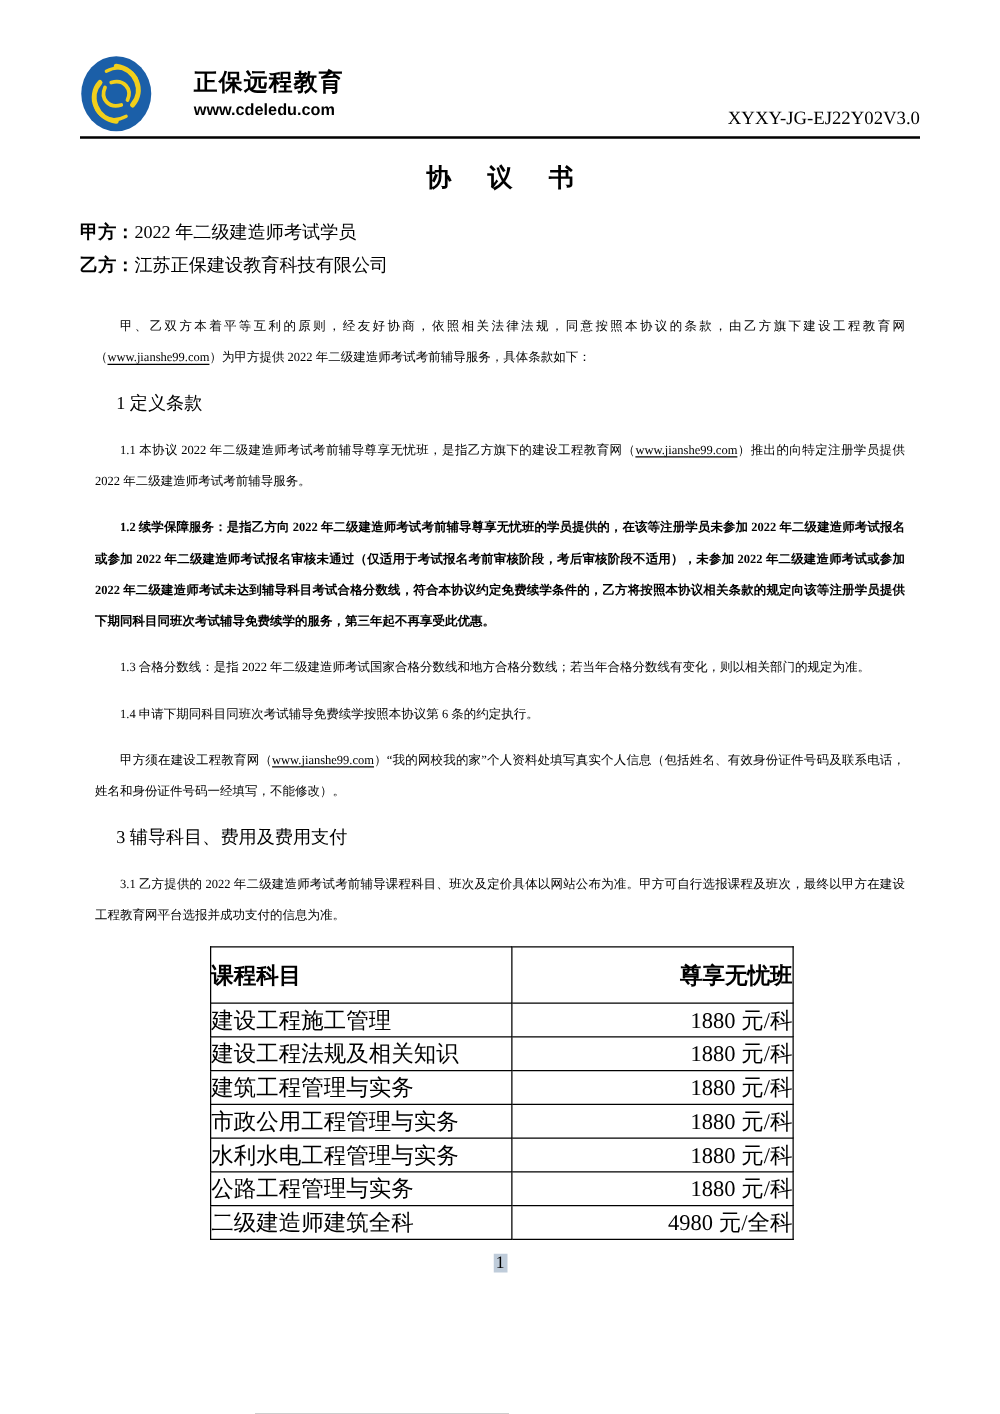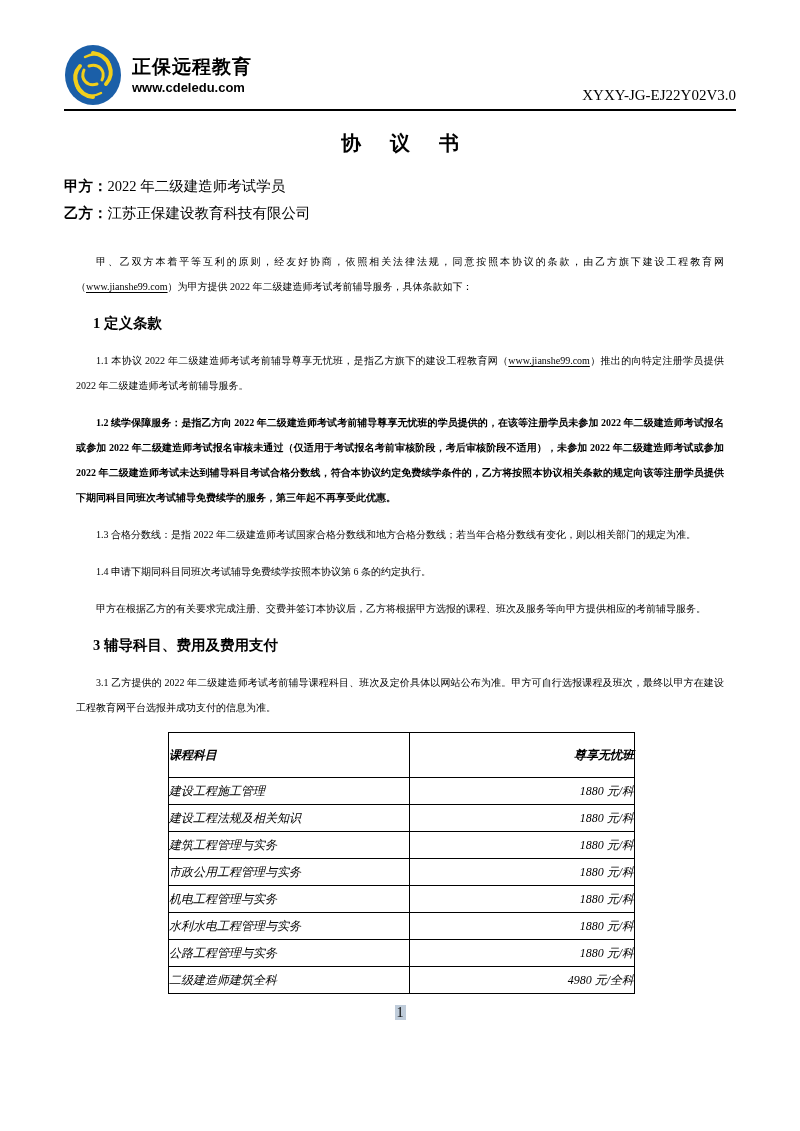--- a/index.html
+++ b/index.html
@@ -7,46 +7,46 @@
     width:800px;height:1131px;margin:0 auto;background:#fff;color:#000;
     font-family:"Liberation Serif","DejaVu Serif",serif;
     position:relative;box-sizing:border-box;overflow:hidden;
   }
   .content{padding:44px 64px 0 64px;}
 
   
   .hdr{display:flex;justify-content:space-between;align-items:flex-end;}
   .logo-wrap{display:flex;align-items:center;gap:10px;}
   .brand-block{display:flex;flex-direction:column;justify-content:center;
-    font-family:"Liberation Sans","DejaVu Sans",sans-serif;}
+    font-family:"Liberation Sans","DejaVu Sans",sans-serif;margin-left:23px;}
   .brand-name{font-size:19px;font-weight:bold;letter-spacing:1px;line-height:24px;}
   .brand-url{font-size:13px;font-weight:bold;line-height:17px;}
   .doc-code{font-size:15px;line-height:20px;padding-bottom:1px;}
   .hdr-rule{border:none;border-top:2px solid #000;margin:3px 0 0 0;}
 
   
   .doc-title{margin:18px 0 0 0;text-align:center;font-size:20px;font-weight:bold;
     letter-spacing:12px;text-indent:12px;line-height:28px;}
 
   
   .parties{margin-top:16px;}
   .party-line{font-size:14.5px;line-height:27px;}
   .party-label{font-weight:bold;margin-top:38px;}
   .para{font-size:10px;line-height:25px;text-align:justify;margin:12px;text-indent:2em;}
   .gap-lg{margin-top:22px;}
   .gap-md{margin-top:9px;}
-  .sec-head{font-size:14.5px;font-weight:bold;line-height:25px;text-indent:2em;margin:0;}
+  .sec-head{font-size:14.5px;font-weight:normal;line-height:25px;text-indent:2em;margin:0;}
   .bold-para{font-weight:bold;}
   .u{text-decoration-thickness:1.5px;text-underline-offset:3px;}
   .doc-link{text-decoration:underline;text-underline-offset:2px;}
 
   
   .price-table{border-collapse:collapse;margin:8px 0 0 104px;table-layout:fixed;}
-  .price-table th,.price-table td{border:1.6px solid #000;font-size:12px;
-    font-weight:normal;padding:0;font-style:italic;}
+  .price-table th,.price-table td{border:1.6px solid #000;font-size:18px;
+    font-weight:normal;padding:0;}
   .col-subject{width:240px;text-align:left;padding-left:6px;}
   .col-price{width:224px;text-align:right;}
   .price-table thead th{height:44px;font-weight:bold;}
   .price-table tbody td{height:26px;}
 
   
   .page-footer{margin-top:9px;text-align:center;}
   .page-num{font-size:14px;background:#bfccda;padding:0 2px;line-height:18px;}
 </style>
 </head>
@@ -89,21 +89,21 @@
     </div>
 
     <p class="para gap-lg"><span>甲、乙双方本着平等互利的原则，经友好协商，依照相关法律法规，同意按照本协议的条款，由乙方旗下建设工程教育网（</span><span class="doc-link">www.jianshe99.com</span><span>）为甲方提供 2022 年二级建造师考试考前辅导服务，具体条款如下：</span></p>
 
     <p class="sec-head gap-md">1 定义条款</p>
     <p class="para"><span>1.1 本协议 2022 年二级建造师考试考前辅导尊享无忧班，是指乙方旗下的建设工程教育网（</span><span class="doc-link">www.jianshe99.com</span><span>）推出的向特定注册学员提供 2022 年二级建造师考试考前辅导服务。</span></p>
     <p class="para bold-para"><span>1.2 续学保障服务：是指乙方向 2022 年二级建造师考试考前辅导尊享无忧班的学员提供的，在该等注册学员</span><span class="u">未参加 2022 年二级建造师考试报名或参加 2022 年二级建造师考试报名审核未通过（仅适用于考试报名考前审核阶段，考后审核阶段不适用），未参加 2022 年二级建造师考试或参加 2022 年二级建造师考试未达到辅导科目考试合格分数线，符合本协议约定免费续学条件的，乙方将按照本协议相关条款的规定向该等注册学员提供下期同科目同班次考试辅导免费续学的服务，第三年起不再享受此优惠。</span></p>
     <p class="para">1.3 合格分数线：是指 2022 年二级建造师考试国家合格分数线和地方合格分数线；若当年合格分数线有变化，则以相关部门的规定为准。</p>
     <p class="para">1.4 申请下期同科目同班次考试辅导免费续学按照本协议第 6 条的约定执行。</p>
 
-    <p class="para gap-md">甲方在根据乙方的有关要求完成注册、交费并签订本协议后，乙方将根据甲方选报的课程、班次及服务等向甲方提供相应的考前辅导服务。</p>
+    <p class="para"><span>甲方须在建设工程教育网（</span><span class="doc-link">www.jianshe99.com</span><span>）“我的网校我的家”个人资料处填写真实个人信息（包括姓名、有效身份证件号码及联系电话，姓名和身份证件号码一经填写，不能修改）。</span></p>
 
     <p class="sec-head gap-lg">3 辅导科目、费用及费用支付</p>
     <p class="para">3.1 乙方提供的 2022 年二级建造师考试考前辅导课程科目、班次及定价具体以网站公布为准。甲方可自行选报课程及班次，最终以甲方在建设工程教育网平台选报并成功支付的信息为准。</p>
 
     <table class="price-table">
       <thead>
         <tr>
           <th class="col-subject">课程科目</th>
           <th class="col-price">尊享无忧班</th>
         </tr>
@@ -119,24 +119,20 @@
         </tr>
         <tr>
           <td class="col-subject">建筑工程管理与实务</td>
           <td class="col-price">1880 元/科</td>
         </tr>
         <tr>
           <td class="col-subject">市政公用工程管理与实务</td>
           <td class="col-price">1880 元/科</td>
         </tr>
         <tr>
-          <td class="col-subject">机电工程管理与实务</td>
-          <td class="col-price">1880 元/科</td>
-        </tr>
-        <tr>
           <td class="col-subject">水利水电工程管理与实务</td>
           <td class="col-price">1880 元/科</td>
         </tr>
         <tr>
           <td class="col-subject">公路工程管理与实务</td>
           <td class="col-price">1880 元/科</td>
         </tr>
         <tr>
           <td class="col-subject">二级建造师建筑全科</td>
           <td class="col-price">4980 元/全科</td>

